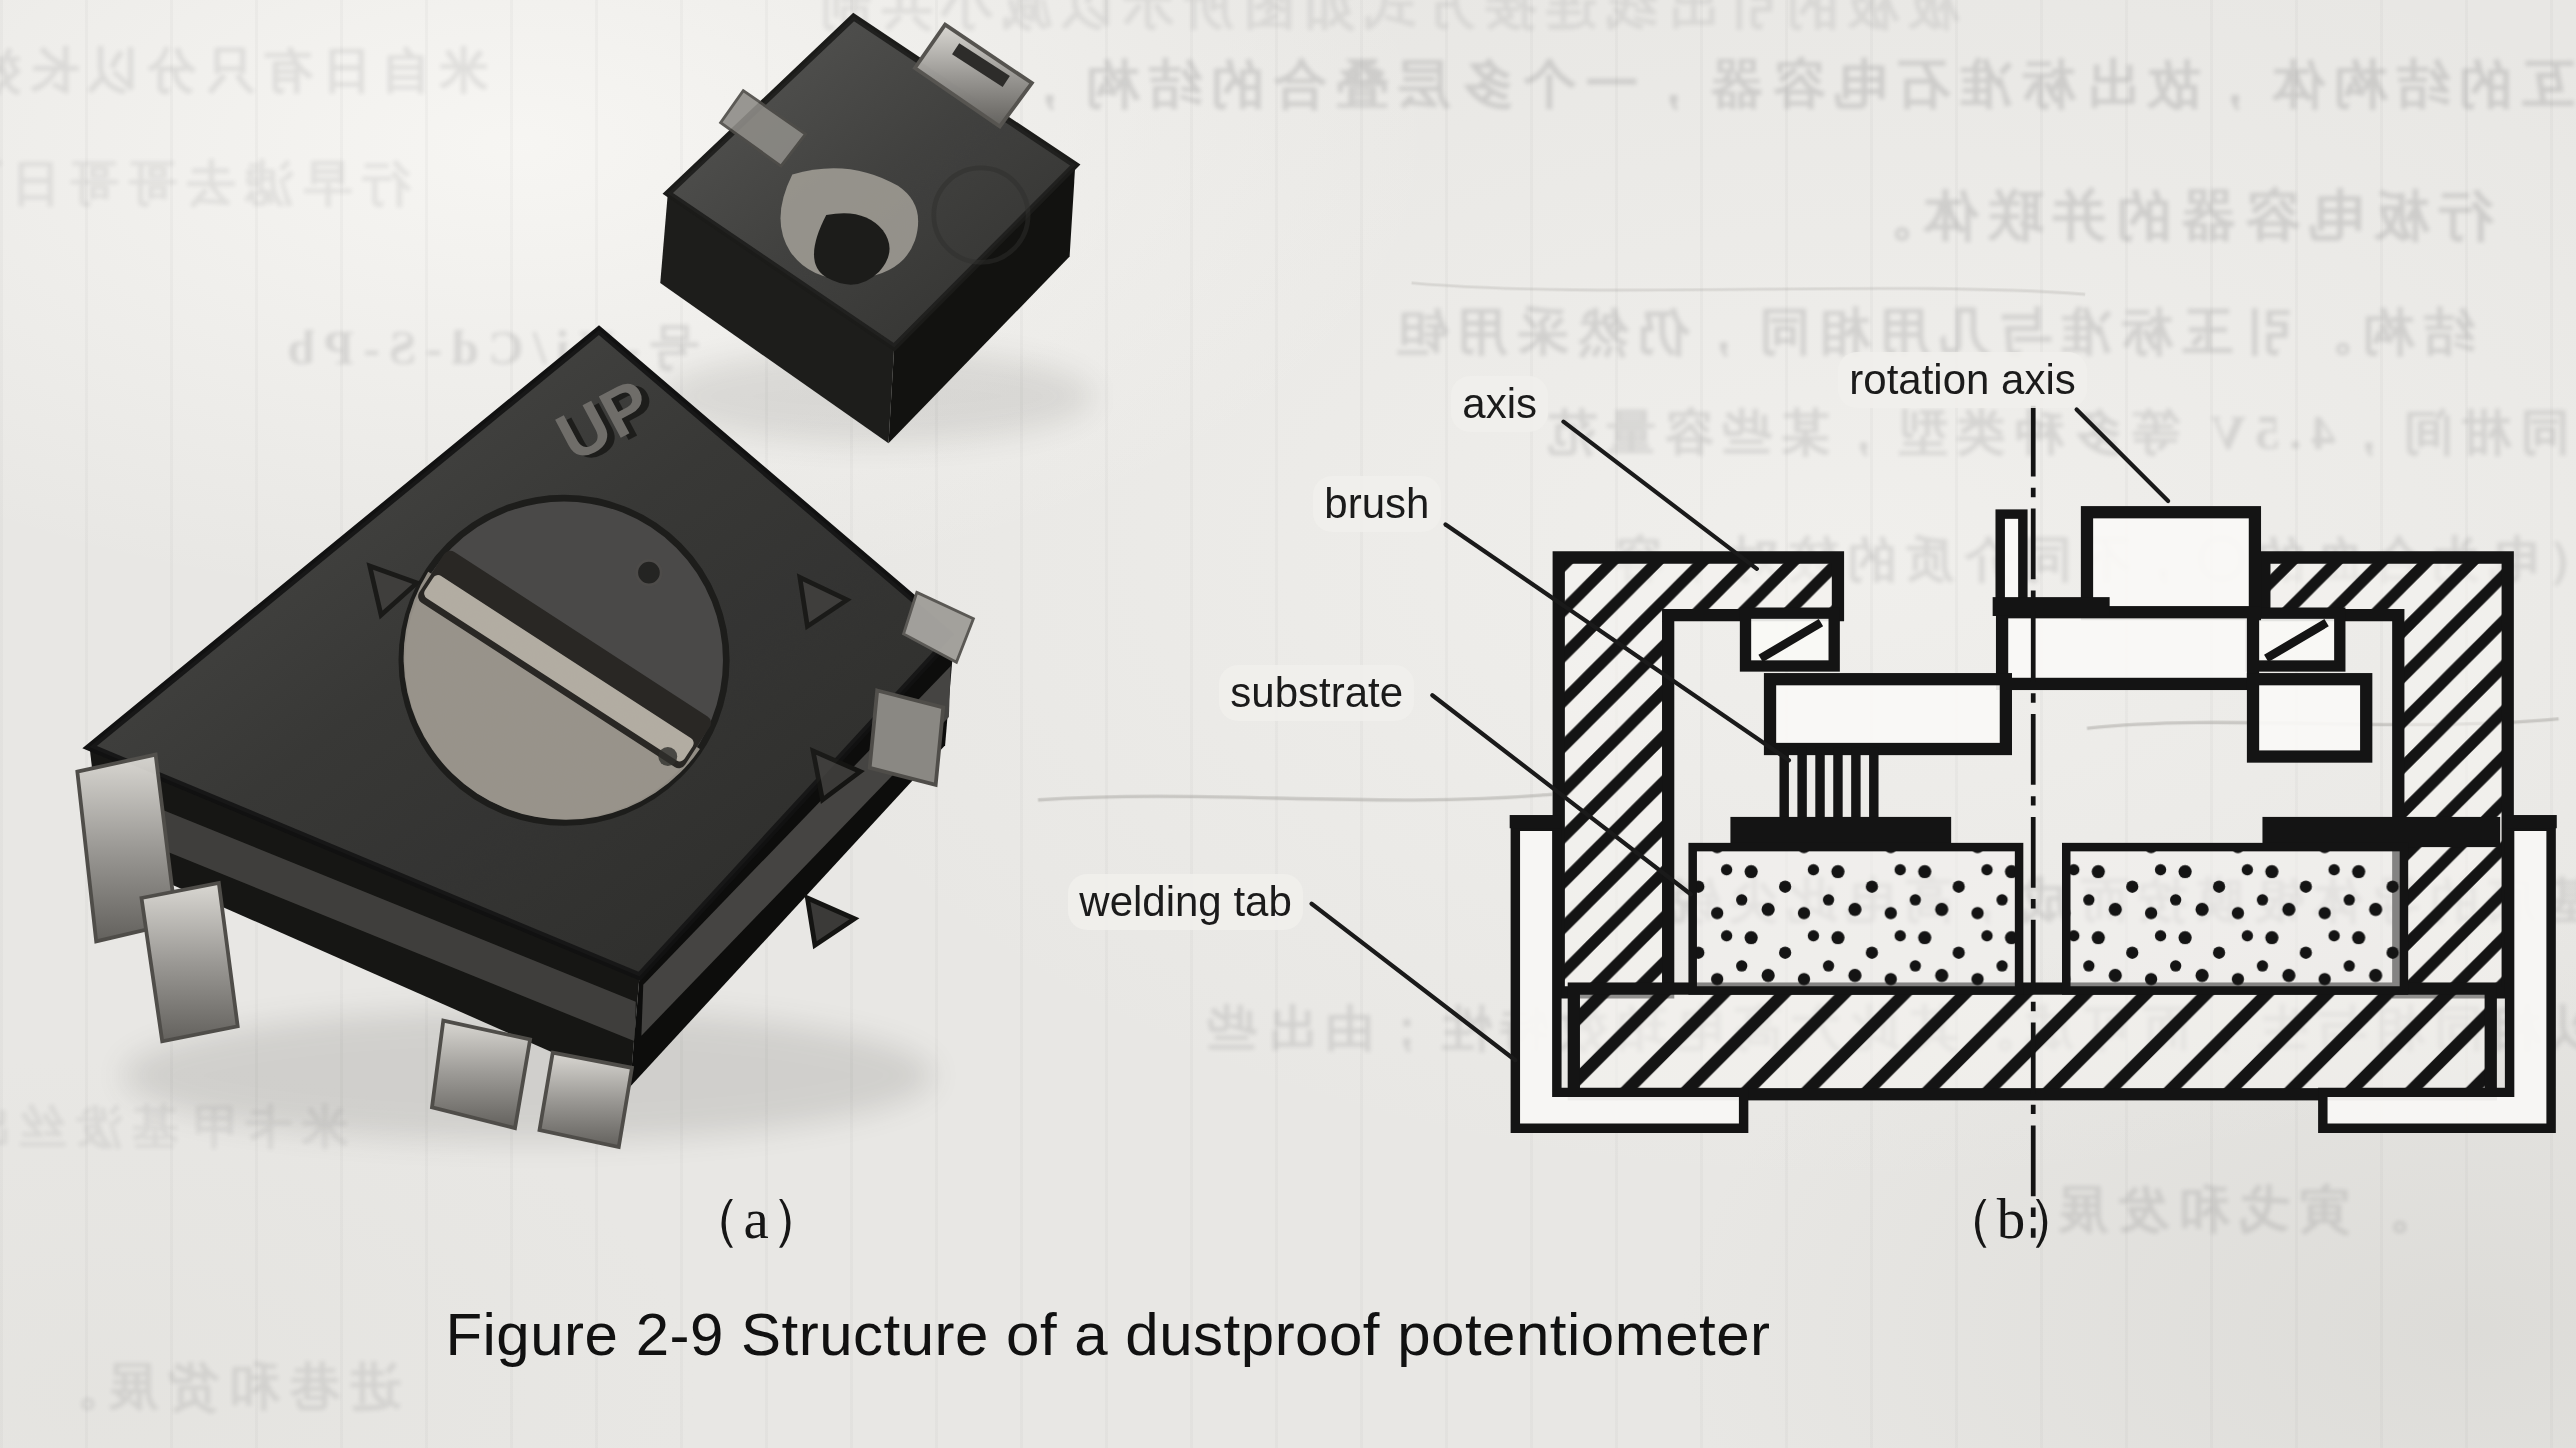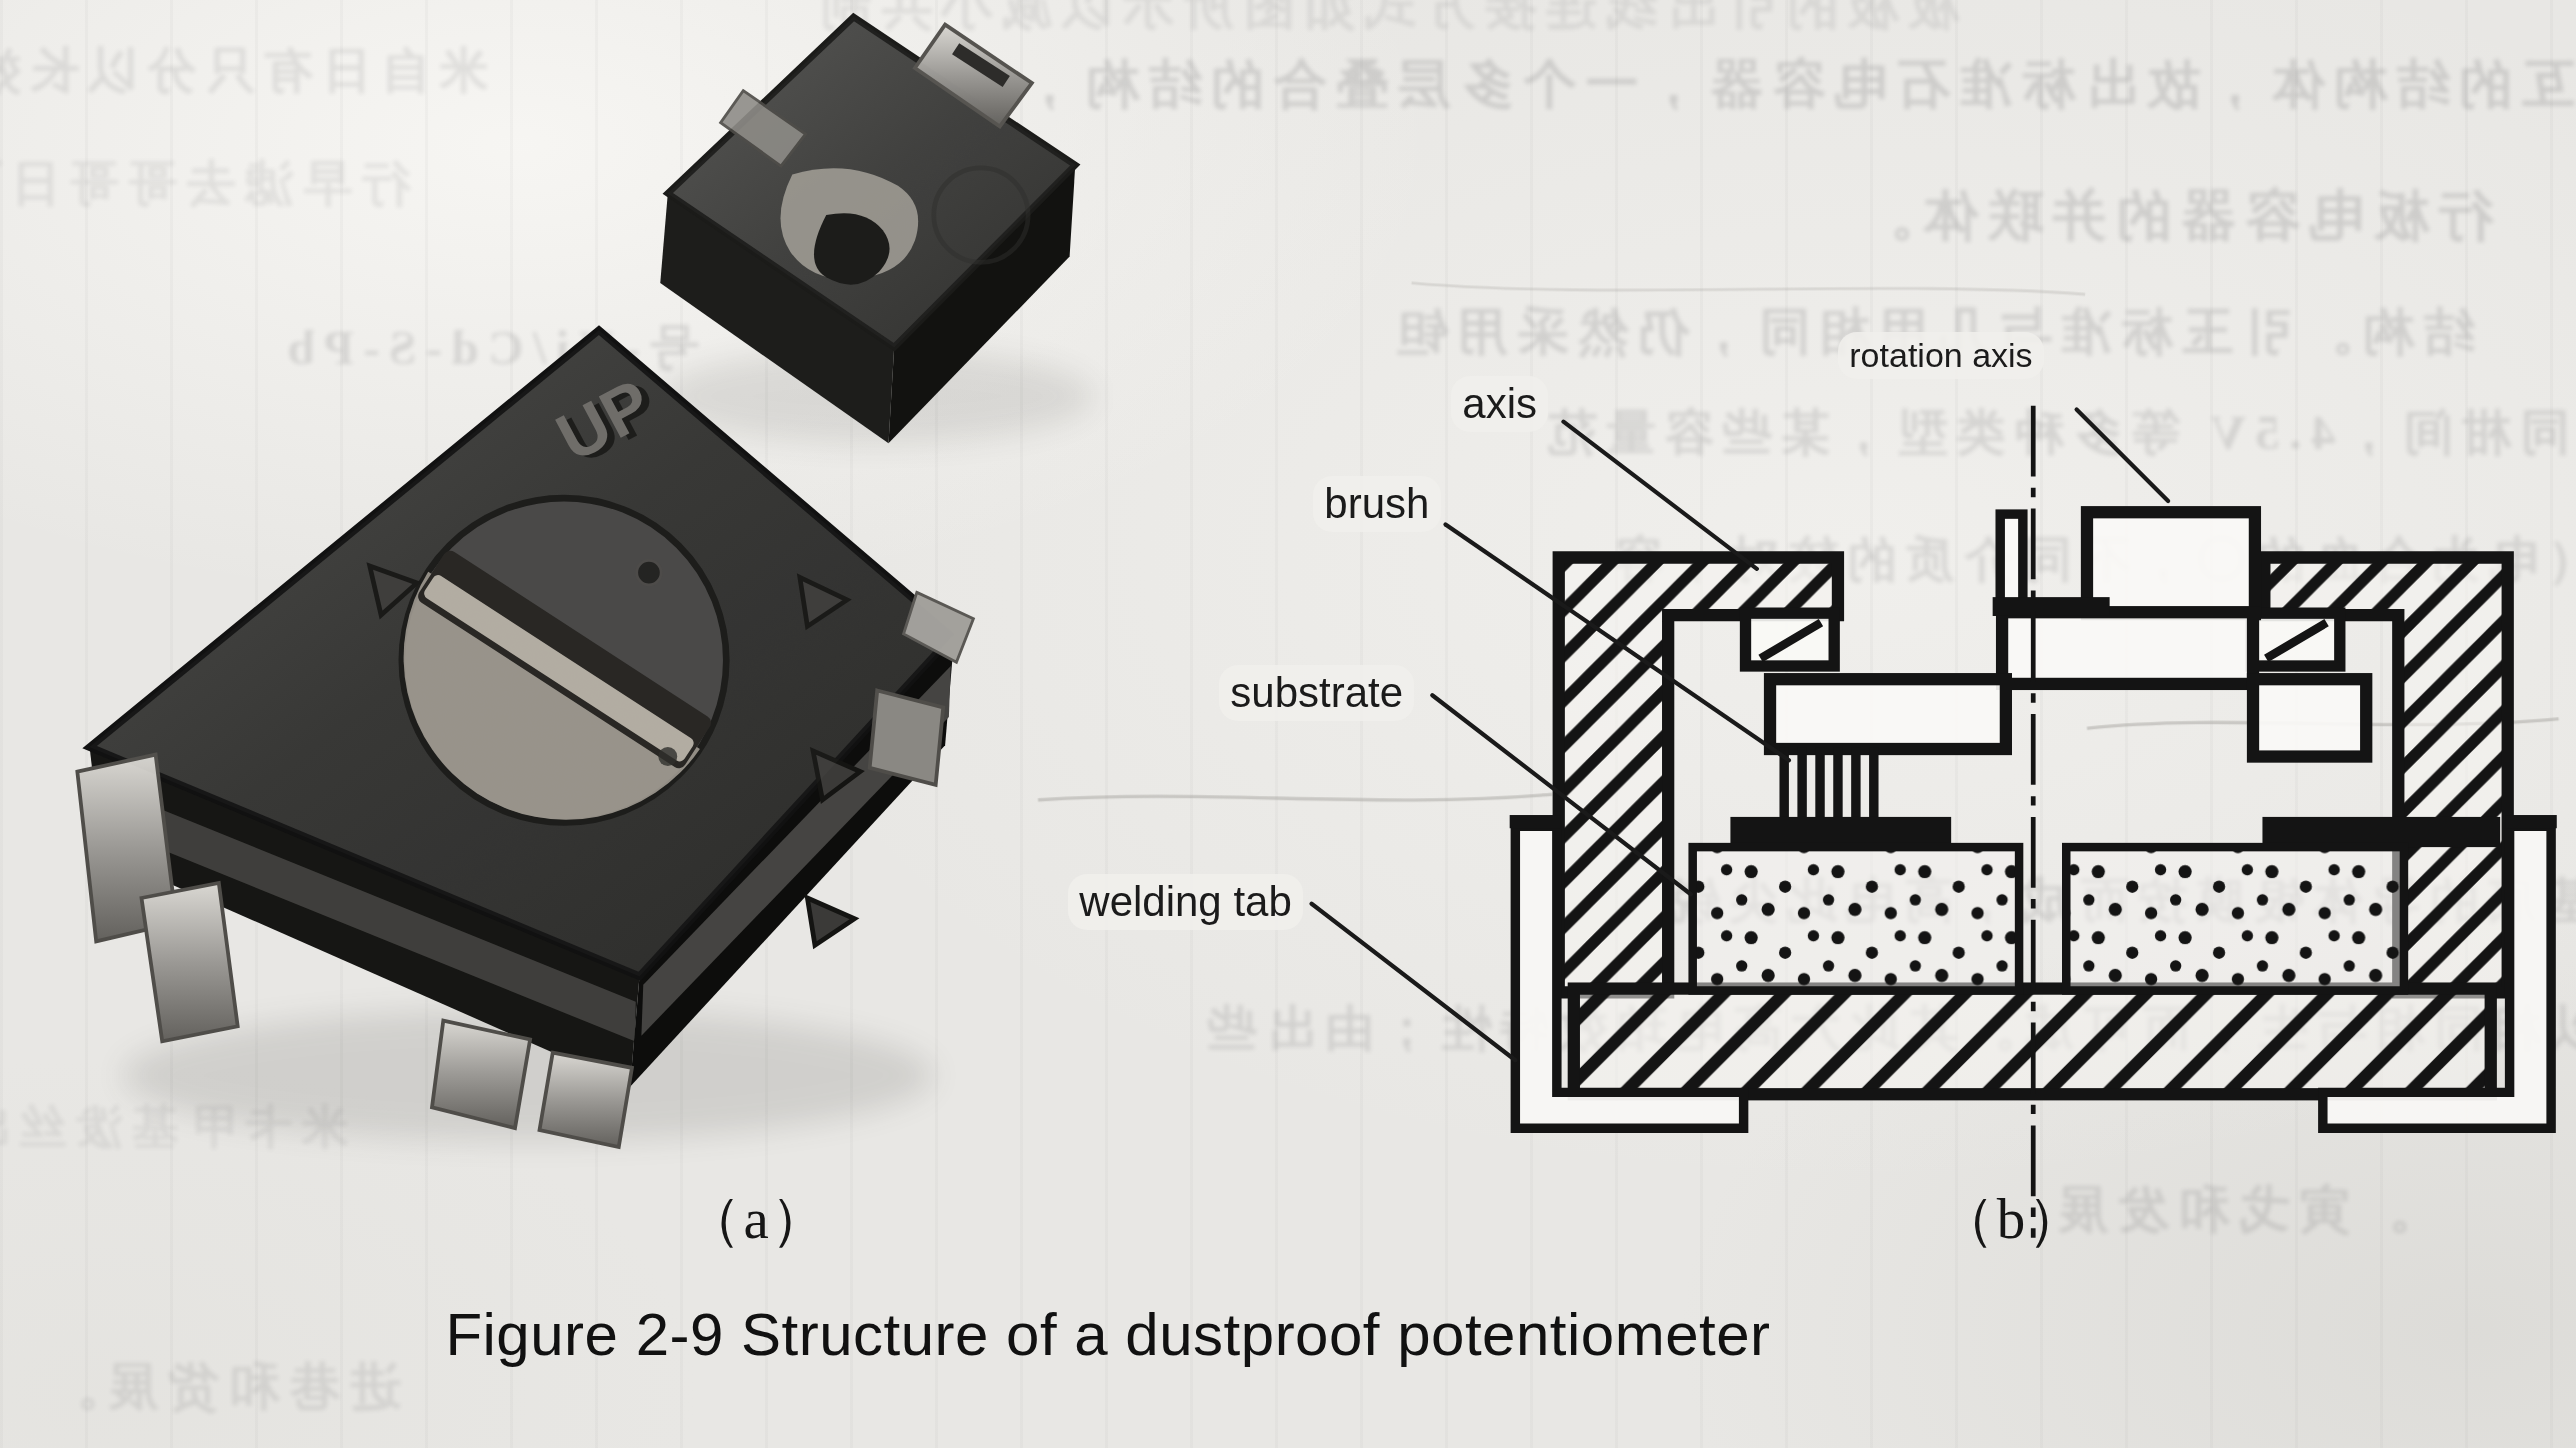--- a/index.html
+++ b/index.html
@@ -224,21 +224,21 @@
   <g stroke="#1a1a1a" stroke-width="4.5" stroke-linecap="round">
     <line x1="1657" y1="447" x2="1862" y2="603"></line>
     <line x1="2201" y1="434" x2="2298" y2="531"></line>
     <line x1="1532" y1="556" x2="1896" y2="806"></line>
     <line x1="1518" y1="737" x2="1792" y2="948"></line>
     <line x1="1390" y1="958" x2="1606" y2="1124"></line>
   </g>
 </svg>
 
 <div class="diagram-label" style="left:1451px;top:376px;font-size:42px;">axis</div>
-<div class="diagram-label" style="left:1838px;top:332px;font-size:34px;">rotation axis</div>
+<div class="diagram-label" style="left:1838px;top:352px;font-size:42px;">rotation axis</div>
 <div class="diagram-label" style="left:1313px;top:476px;font-size:42px;text-align:center;">brush</div>
 <div class="diagram-label" style="left:1219px;top:657px;font-size:42px;margin-top:8px;">substrate</div>
 <div class="diagram-label" style="left:1068px;top:874px;font-size:42px;text-align:center;">welding tab</div>
 
 <div class="panel-caption" style="left:644px;top:1181px;">（a）</div>
 <div class="panel-caption" style="left:1899px;top:1181px;">（b）</div>
 
 <div id="figure-caption">Figure 2-9 Structure of a dustproof potentiometer</div>
 
 

